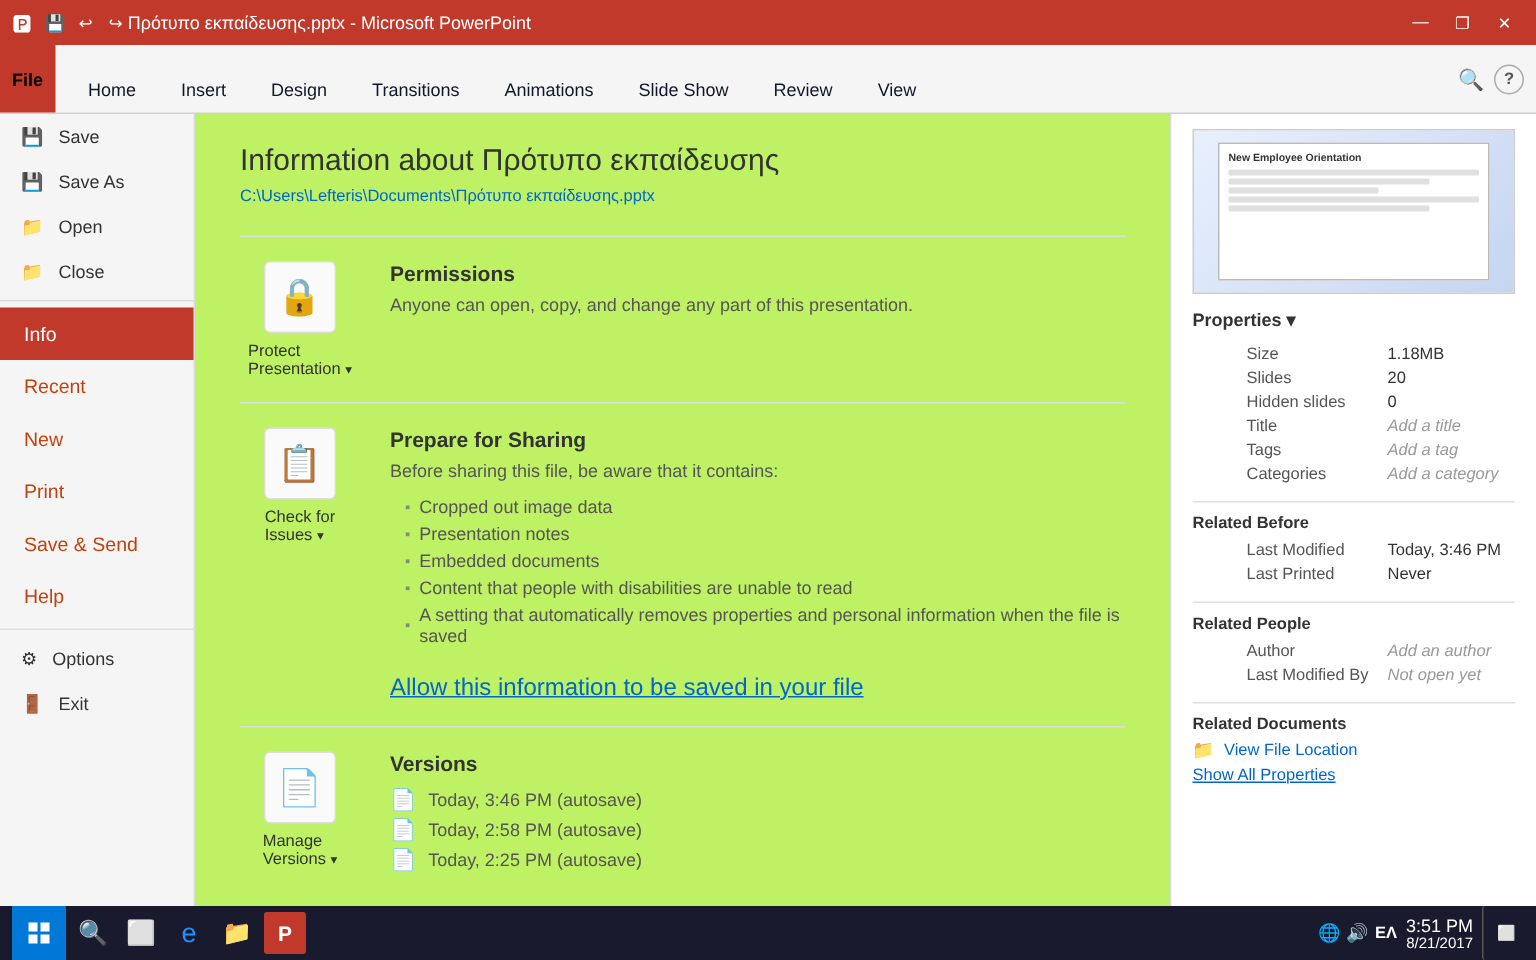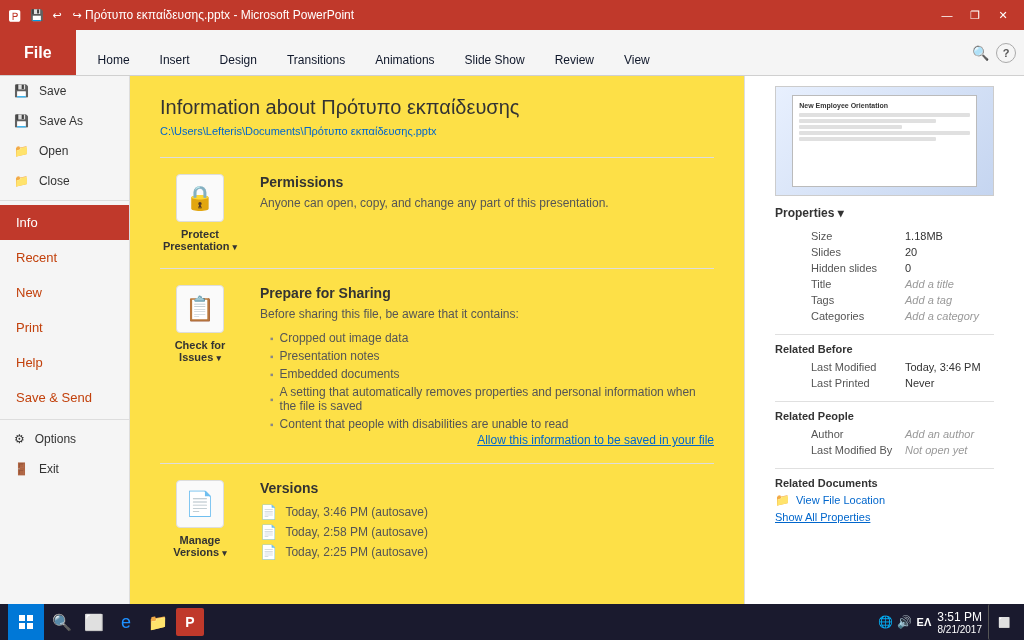--- a/index.html
+++ b/index.html
@@ -25,25 +25,25 @@
     
     .ribbon {
       background: #f5f5f5;
       height: 46px;
       display: flex;
       align-items: stretch;
       border-bottom: 1px solid #d0d0d0;
     }
     .file-tab {
       background: #c0392b;
-      color: #ffffff;
-      padding: 0 24px;
-      display: flex;
-      align-items: center;
-      font-size: 16px;
+      color: #000000;
+      padding: 0 8px;
+      display: flex;
+      align-items: center;
+      font-size: 12px;
       font-weight: 600;
       cursor: pointer;
     }
     .ribbon-tabs { display: flex; align-items: flex-end; padding: 0 8px; gap: 2px; }
     .ribbon-tab {
       padding: 6px 14px;
       font-size: 12px;
       cursor: pointer;
       color: #0f172a;
       border-bottom: 2px solid transparent;
@@ -76,21 +76,21 @@
       padding: 8px 14px;
       cursor: pointer;
       color: #333;
       font-size: 12px;
     }
     .sidebar-divider { height: 1px; background: #ddd; margin: 4px 0; }
 
     
     .content {
       flex: 1;
-      background: #fde047;
+      background: #bef264;
       overflow-y: auto;
       padding: 20px 30px;
     }
     .content-title {
       font-size: 20px;
       font-weight: 300;
       color: #333;
       margin-bottom: 6px;
     }
     .content-path {
@@ -119,42 +119,40 @@
       border: 1px solid #ddd;
       border-radius: 4px;
       display: flex;
       align-items: center;
       justify-content: center;
       background: #fafafa;
       font-size: 24px;
     }
     .icon-label {
       font-size: 11px;
-      text-align: center;
       color: #333;
       cursor: pointer;
-      font-weight: bold;
     }
     .icon-label .dropdown-arrow { font-size: 9px; }
     .section-content { flex: 1; }
     .section-title { font-size: 14px; font-weight: 600; color: #333; margin-bottom: 6px; }
     .section-desc { font-size: 12px; color: #555; margin-bottom: 8px; }
     .bullet-list { list-style: none; margin-left: 10px; }
     .bullet-list li { font-size: 12px; color: #555; padding: 2px 0; display: flex; align-items: center; gap: 6px; }
     .bullet-list li::before { content: '▪'; color: #888; font-size: 10px; }
-    .link-text { color: #0066cc; font-size: 12px; cursor: pointer; text-decoration: underline; margin-top: 0; text-align: right; }
+    .link-text { color: #0066cc; font-size: 16px; cursor: pointer; text-decoration: underline; margin-top: 17px; }
     .version-item { display: flex; align-items: center; gap: 8px; font-size: 12px; color: #555; padding: 2px 0; }
     .version-icon { font-size: 14px; color: #c0392b; }
 
     
     .right-panel {
-      width: 280px;
+      width: 244px;
       background: white;
       border-left: 1px solid #ddd;
-      padding: 10px 30px;
+      padding: 10px 14px;
       overflow-y: auto;
     }
     .preview-img {
       width: 100%;
       height: 110px;
       background: linear-gradient(135deg, #e8f0fe 0%, #c5d5f0 100%);
       border: 1px solid #ccc;
       margin-bottom: 10px;
       display: flex;
       align-items: center;
@@ -291,22 +289,22 @@
     </div>
     <div class="sidebar-icon-item">
       <span>📁</span>
       <span>Close</span>
     </div>
     <div class="sidebar-divider"></div>
     <div class="sidebar-item active">Info</div>
     <div class="sidebar-item">Recent</div>
     <div class="sidebar-item">New</div>
     <div class="sidebar-item">Print</div>
+    <div class="sidebar-item">Save &amp; Send</div>
     <div class="sidebar-item">Help</div>
-    <div class="sidebar-item">Save &amp; Send</div>
     <div class="sidebar-divider"></div>
     <div class="sidebar-icon-item">
       <span>⚙</span>
       <span>Options</span>
     </div>
     <div class="sidebar-icon-item">
       <span>🚪</span>
       <span>Exit</span>
     </div>
   </div>
@@ -346,24 +344,24 @@
           <li>
               <span>Cropped out image data</span>
             </li>
           <li>
               <span>Presentation notes</span>
             </li>
           <li>
               <span>Embedded documents</span>
             </li>
           <li>
-              <span>A setting that automatically removes properties and personal information when the file is saved</span>
+              <span>Content that people with disabilities are unable to read</span>
             </li>
           <li>
-              <span>Content that people with disabilities are unable to read</span>
+              <span>A setting that automatically removes properties and personal information when the file is saved</span>
             </li>
         </ul>
         <div class="link-text">Allow this information to be saved in your file</div>
       </div>
     </div>
 
     <div class="section">
       <div class="section-icon">
         <div class="icon-box">📄</div>
         <div class="icon-label">

